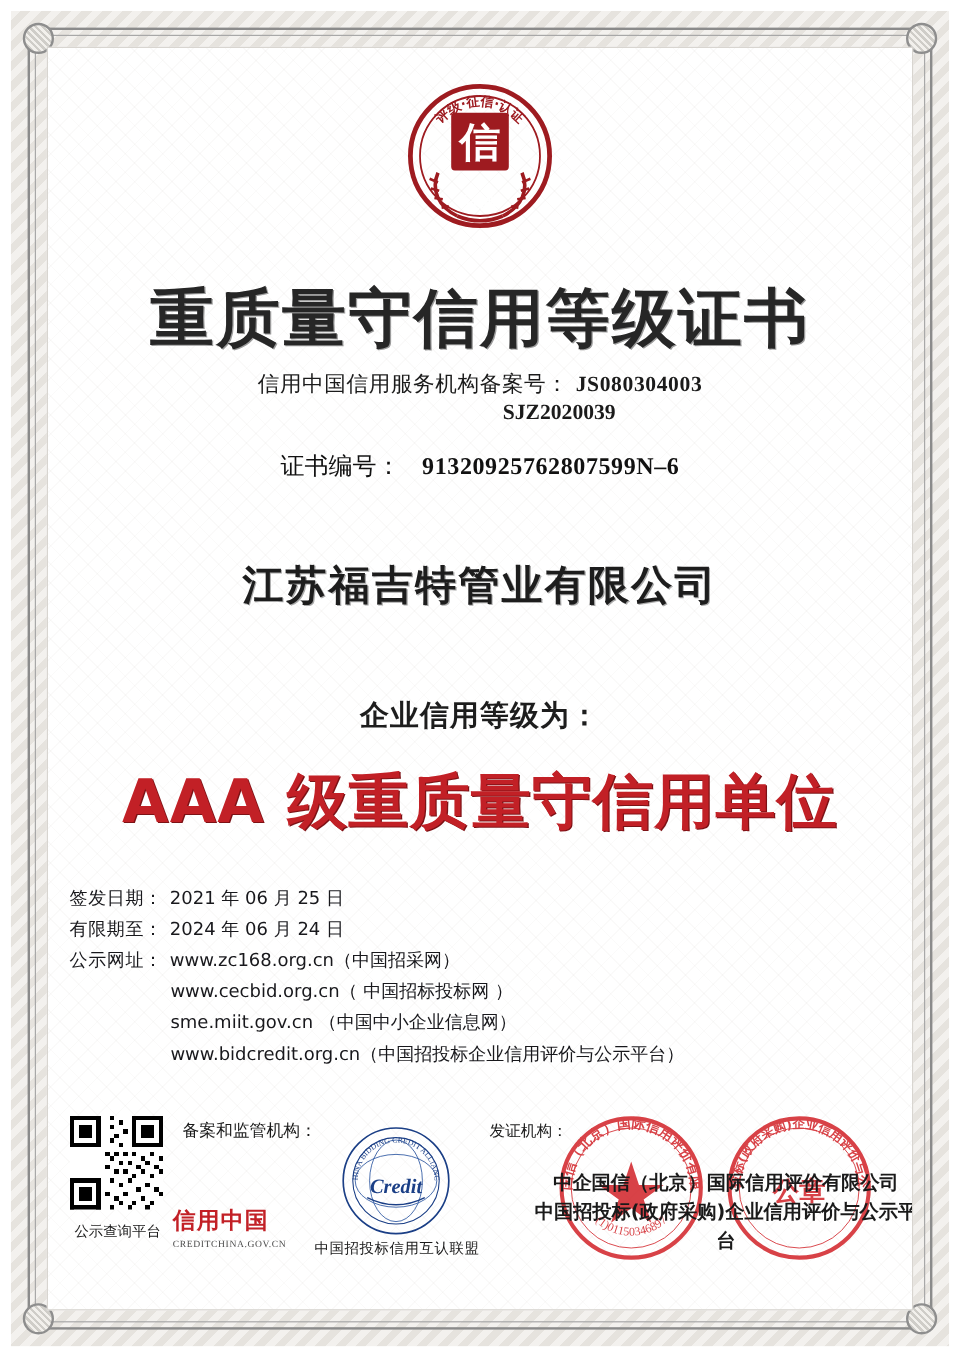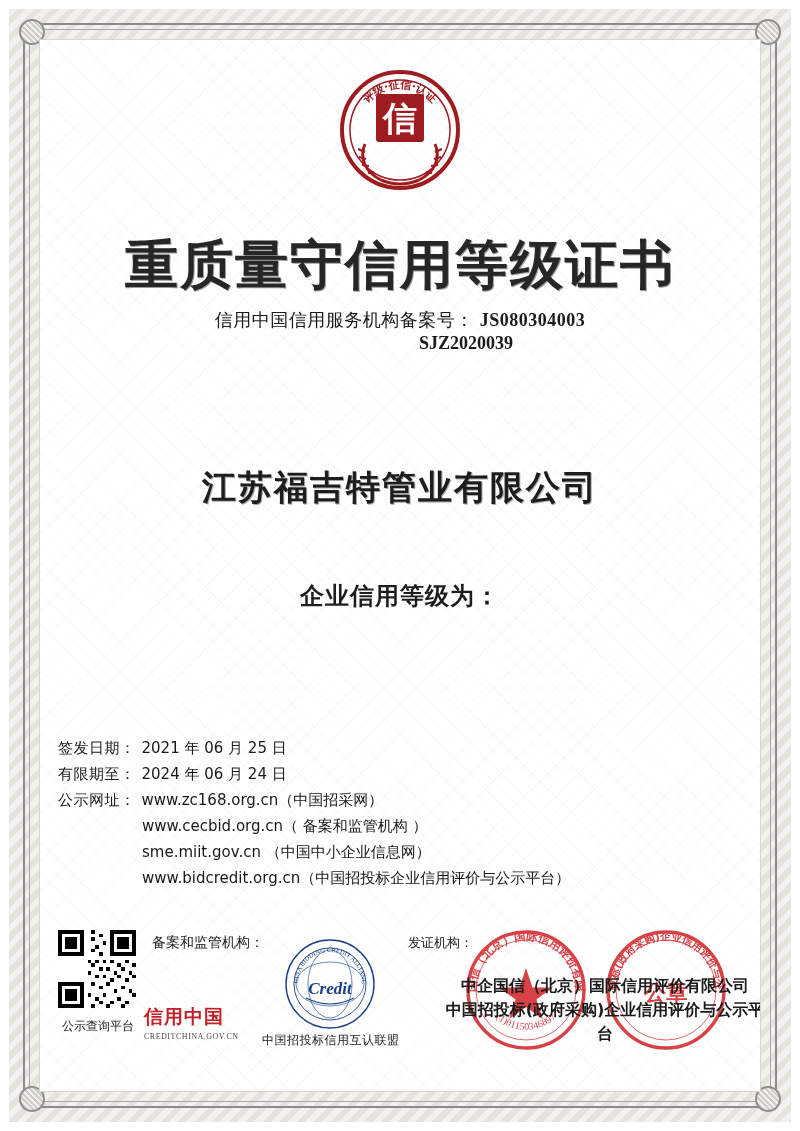--- a/index.html
+++ b/index.html
@@ -368,37 +368,41 @@
         </svg>
       </div>
 
       <div class="main-title">重质量守信用等级证书</div>
 
       <div class="record-row">
         <span class="rec-label">信用中国信用服务机构备案号：</span><span class="rec-no">JS080304003</span>
       </div>
       <div class="record-row2">SJZ2020039</div>
 
+      <div class="cert-no-row">
+        <span>证书编号：</span><span class="cert-val">91320925762807599N–6</span>
+      </div>
 
 
       <div class="company">江苏福吉特管业有限公司</div>
 
       <div class="grade-label">企业信用等级为：</div>
+      <div class="grade-value">AAA 级重质量守信用单位</div>
 
       <div class="info-block">
         <div class="info-line">
           <span class="lbl">签发日期：</span><span class="val">2021 年 06 月 25 日</span>
         </div>
         <div class="info-line">
           <span class="lbl">有限期至：</span><span class="val">2024 年 06 月 24 日</span>
         </div>
         <div class="info-line">
           <span class="lbl">公示网址：</span><span class="val url-first">www.zc168.org.cn（中国招采网）</span>
         </div>
-        <div class="info-line url-line">www.cecbid.org.cn（ 备案和监管机构 ）</div>
+        <div class="info-line url-line">www.cecbid.org.cn（ 中国招标投标网 ）</div>
         <div class="info-line url-line">sme.miit.gov.cn （中国中小企业信息网）</div>
         <div class="info-line url-line">www.bidcredit.org.cn（中国招投标企业信用评价与公示平台）</div>
       </div>
 
       <div class="bottom">
 
         <div class="qr">
           <svg width="78" height="78" viewBox="0 0 21 21" shape-rendering="crispEdges">
             <rect width="21" height="21" fill="#fff"></rect>
             <g fill="#000">

